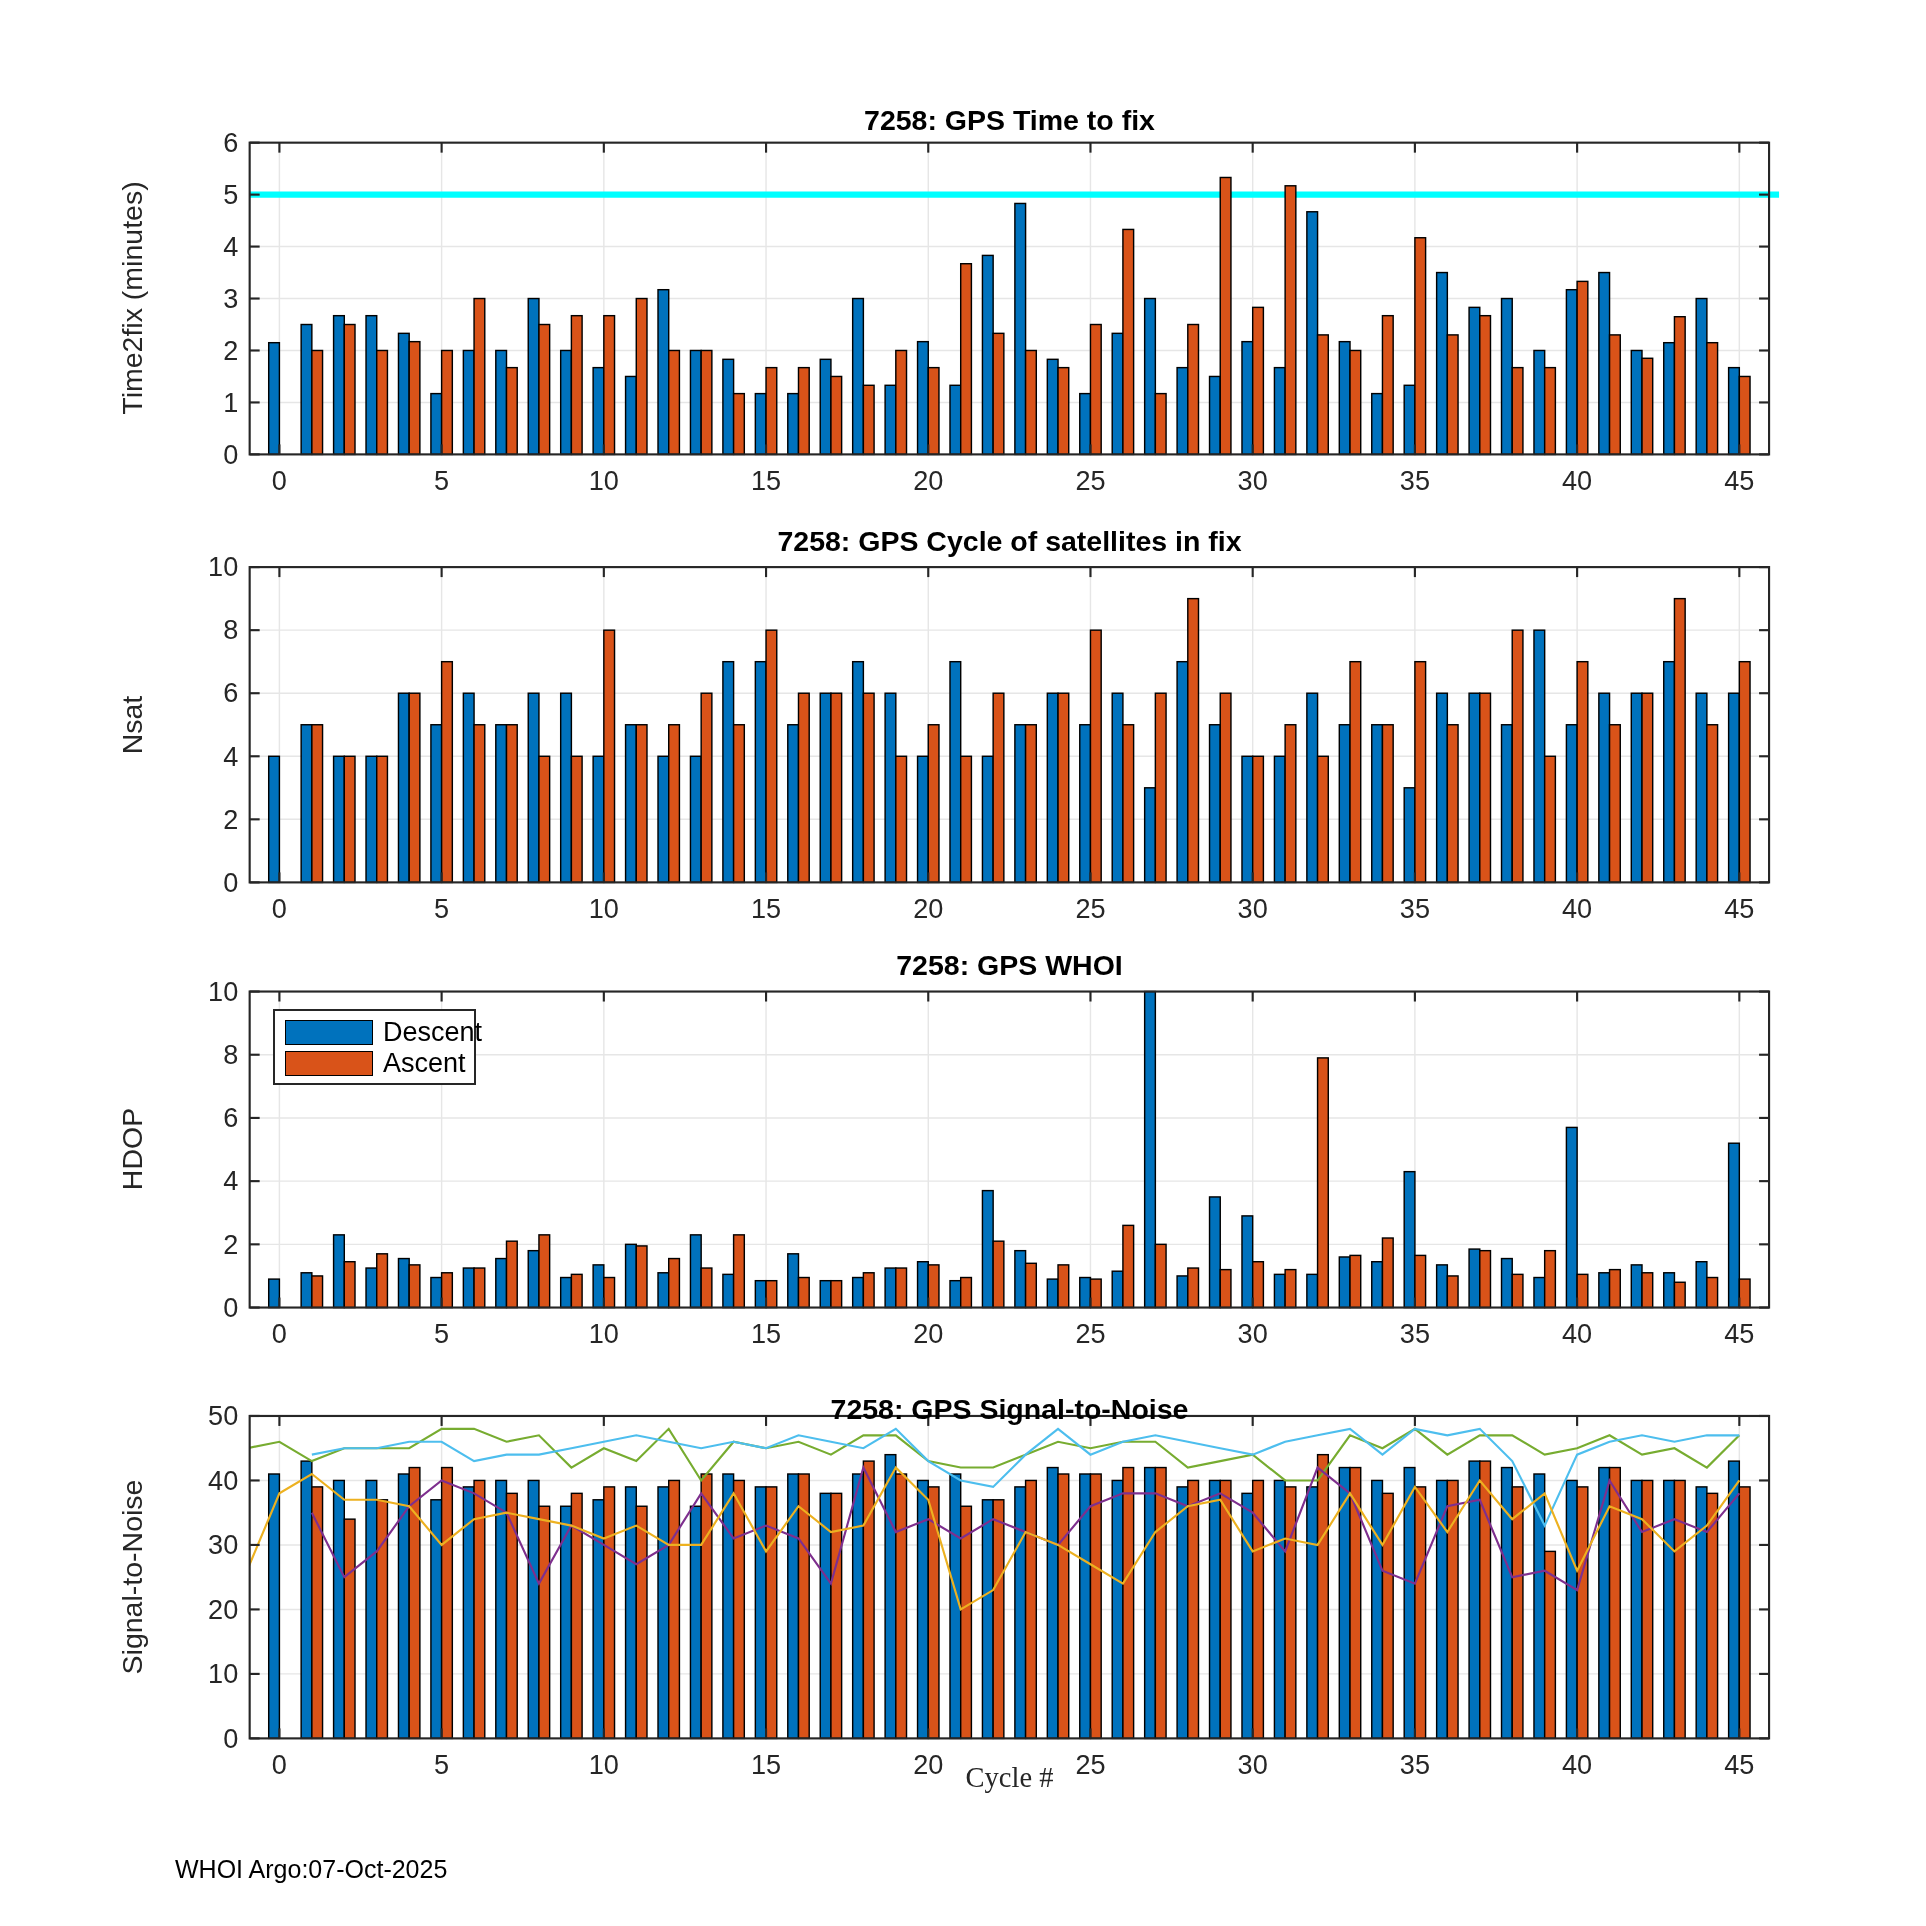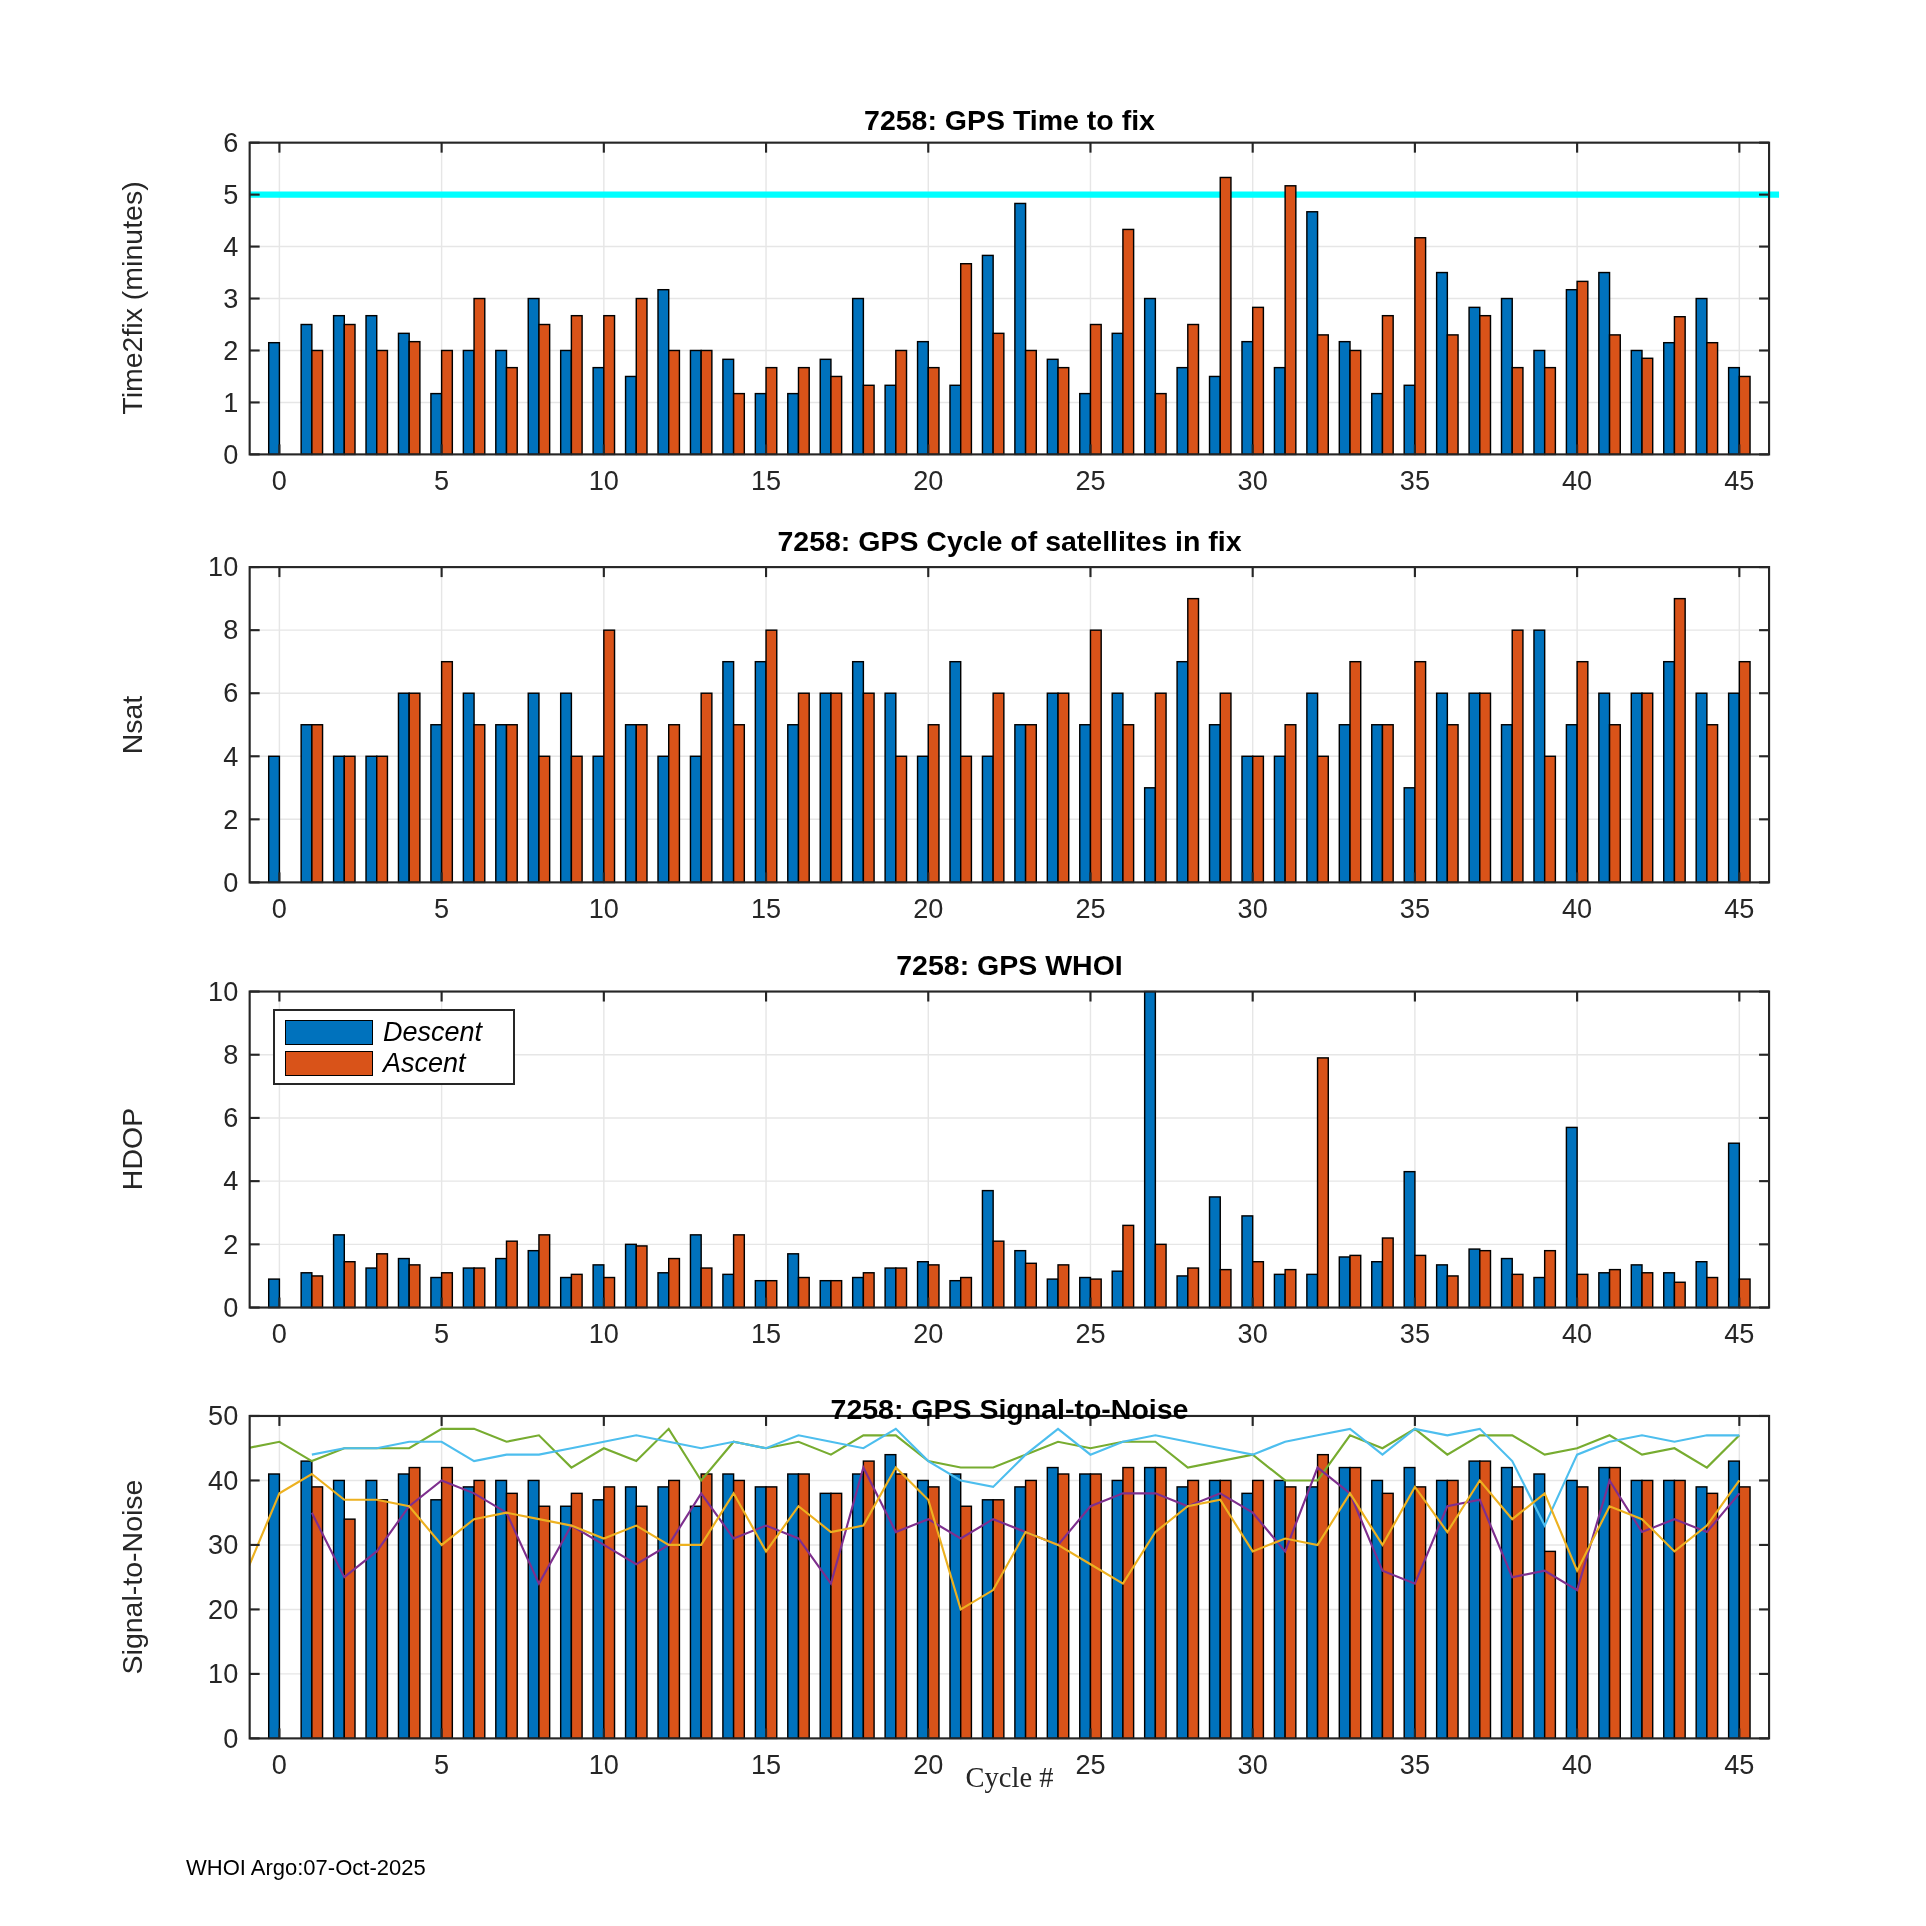--- a/index.html
+++ b/index.html
@@ -4,25 +4,25 @@
 <style>
   html,body{margin:0;padding:0;background:#ffffff;}
   body{width:1926px;height:1926px;position:relative;overflow:hidden;
        font-family:"Liberation Sans","DejaVu Sans",sans-serif;color:#262626;}
   .title{position:absolute;left:250px;width:1519px;text-align:center;
          font-size:28.5px;font-weight:bold;line-height:36px;color:#000;}
   .ylabel{position:absolute;text-align:center;font-size:28.5px;line-height:36px;
           transform:rotate(-90deg);color:#262626;}
   .xlabel{position:absolute;left:250px;top:1762px;width:1519px;text-align:center;
           font-size:28.5px;color:#262626;font-family:Liberation Serif, serif;}
-  .footer{position:absolute;left:186px;top:1855px;font-size:22px;color:#000;}
+  .footer{position:absolute;left:175px;top:1855px;font-size:25px;color:#000;}
   #plots{position:absolute;left:0;top:0;}
   svg text{font-family:"Liberation Sans","DejaVu Sans",sans-serif;}
-  .legend{position:absolute;left:273px;top:1009px;width:242px;height:76px;
-          background:#fff;border:2.1px solid #262626;box-sizing:border-box;z-index:5;font-style:italic;}
+  .legend{position:absolute;left:273px;top:1009px;width:203px;height:76px;
+          background:#fff;border:2.1px solid #262626;box-sizing:border-box;z-index:5;}
   .legend-row{position:absolute;left:10px;height:26px;}
   .legend-swatch{position:absolute;left:0;top:0;width:88px;height:25px;
                  border:1.4px solid #000;box-sizing:border-box;}
   .legend-label{position:absolute;left:98px;top:-2.9px;font-size:27px;color:#000;white-space:nowrap;}
 </style>
 </head>
 <body>
 
 <svg id="plots" width="1926" height="1926" viewBox="0 0 2700 2700">
     <g>

